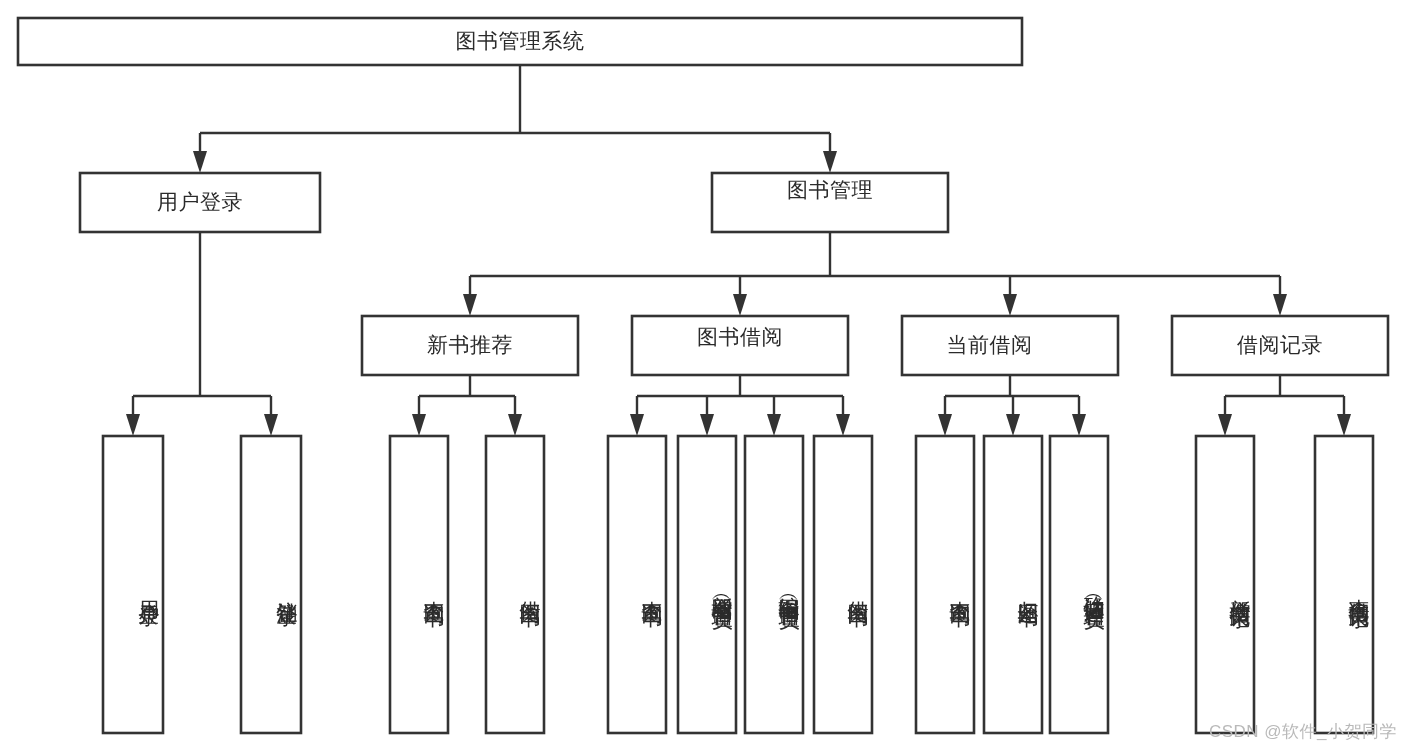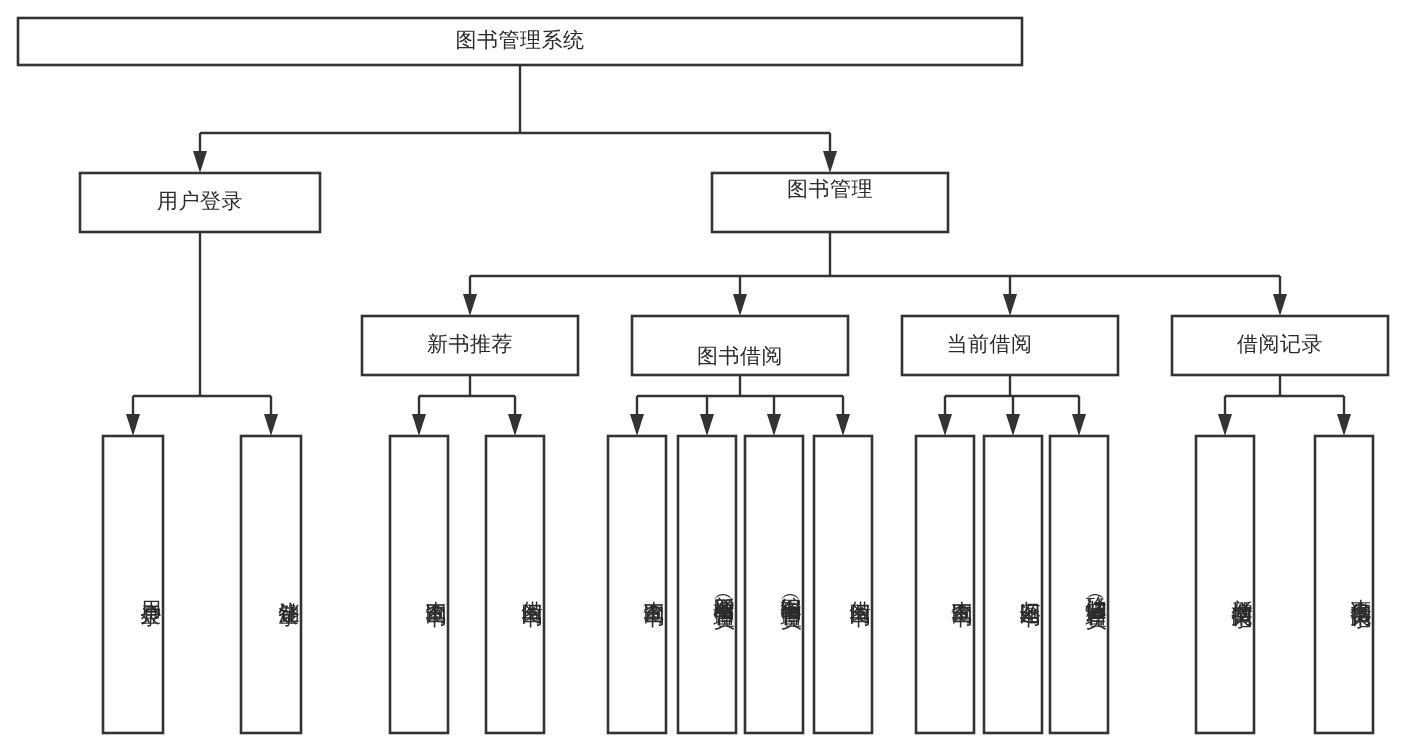--- a/index.html
+++ b/index.html
@@ -38,21 +38,21 @@
   .arrow-head {
     fill: #333333;
     stroke: none;
   }
   .node-label {
     position: absolute;
     display: flex;
     align-items: center;
     justify-content: center;
     color: #2b2b2b;
-    font-family: Liberation Mono, monospace;
+    font-family: Liberation Serif, serif;
     pointer-events: none;
     box-sizing: border-box;
   }
   .node-label.horiz {
     font-size: 21px;
     letter-spacing: 0.5px;
     line-height: 1.2;
   }
   .node-label.vert {
     writing-mode: vertical-rl;
@@ -165,21 +165,21 @@
 
   <div id="label-layer">
       <div class="node-label horiz" style="left: 18px; top: 18px; width: 1004px; height: 47px;">图书管理系统</div>
       <div class="node-hit" title="图书管理系统" style="position: absolute; left: 18px; top: 18px; width: 1004px; height: 47px;"></div>
       <div class="node-label horiz" style="left: 80px; top: 173px; width: 240px; height: 59px;">用户登录</div>
       <div class="node-hit" title="用户登录" style="position: absolute; left: 80px; top: 173px; width: 240px; height: 59px;"></div>
       <div class="node-label horiz" style="left: 712px; top: 161px; width: 236px; height: 59px;">图书管理</div>
       <div class="node-hit" title="图书管理" style="position: absolute; left: 712px; top: 173px; width: 236px; height: 59px;"></div>
       <div class="node-label horiz" style="left: 362px; top: 316px; width: 216px; height: 59px;">新书推荐</div>
       <div class="node-hit" title="新书推荐" style="position: absolute; left: 362px; top: 316px; width: 216px; height: 59px;"></div>
-      <div class="node-label horiz" style="left: 632px; top: 328px; width: 216px; height: 59px; border-radius: 27px;">图书借阅</div>
+      <div class="node-label horiz" style="left: 632px; top: 308px; width: 216px; height: 59px; border-radius: 27px;">图书借阅</div>
       <div class="node-hit" title="图书借阅" style="position: absolute; left: 632px; top: 316px; width: 216px; height: 59px;"></div>
       <div class="node-label horiz" style="left: 902px; top: 316px; width: 175px; height: 59px;">当前借阅</div>
       <div class="node-hit" title="当前借阅" style="position: absolute; left: 902px; top: 316px; width: 216px; height: 59px;"></div>
       <div class="node-label horiz" style="left: 1172px; top: 316px; width: 216px; height: 59px;">借阅记录</div>
       <div class="node-hit" title="借阅记录" style="position: absolute; left: 1172px; top: 316px; width: 216px; height: 59px;"></div>
       <div class="node-label vert" style="left: 103px; top: 436px; width: 60px; height: 297px;">用户登录</div>
       <div class="node-hit" title="用户登录" style="position: absolute; left: 103px; top: 436px; width: 60px; height: 297px;"></div>
       <div class="node-label vert" style="left: 241px; top: 436px; width: 60px; height: 297px;">注销登录</div>
       <div class="node-hit" title="注销登录" style="position: absolute; left: 241px; top: 436px; width: 60px; height: 297px;"></div>
       <div class="node-label vert" style="left: 390px; top: 436px; width: 58px; height: 297px;">查询图书</div>
@@ -199,14 +199,15 @@
       <div class="node-label vert" style="left: 984px; top: 436px; width: 58px; height: 297px;">归还图书</div>
       <div class="node-hit" title="归还图书" style="position: absolute; left: 984px; top: 436px; width: 58px; height: 297px;"></div>
       <div class="node-label vert" style="left: 1050px; top: 436px; width: 58px; height: 297px;">确认归还（管理员）</div>
       <div class="node-hit" title="确认归还（管理员）" style="position: absolute; left: 1050px; top: 436px; width: 58px; height: 297px;"></div>
       <div class="node-label vert" style="left: 1196px; top: 436px; width: 58px; height: 297px;">新增借阅记录</div>
       <div class="node-hit" title="新增借阅记录" style="position: absolute; left: 1196px; top: 436px; width: 58px; height: 297px;"></div>
       <div class="node-label vert" style="left: 1315px; top: 436px; width: 58px; height: 297px;">查询借阅记录</div>
       <div class="node-hit" title="查询借阅记录" style="position: absolute; left: 1315px; top: 436px; width: 58px; height: 297px;"></div>
     </div>
 
+  <div class="watermark">CSDN @软件_小贺同学</div>
 
 </div>
 
 </body></html>

